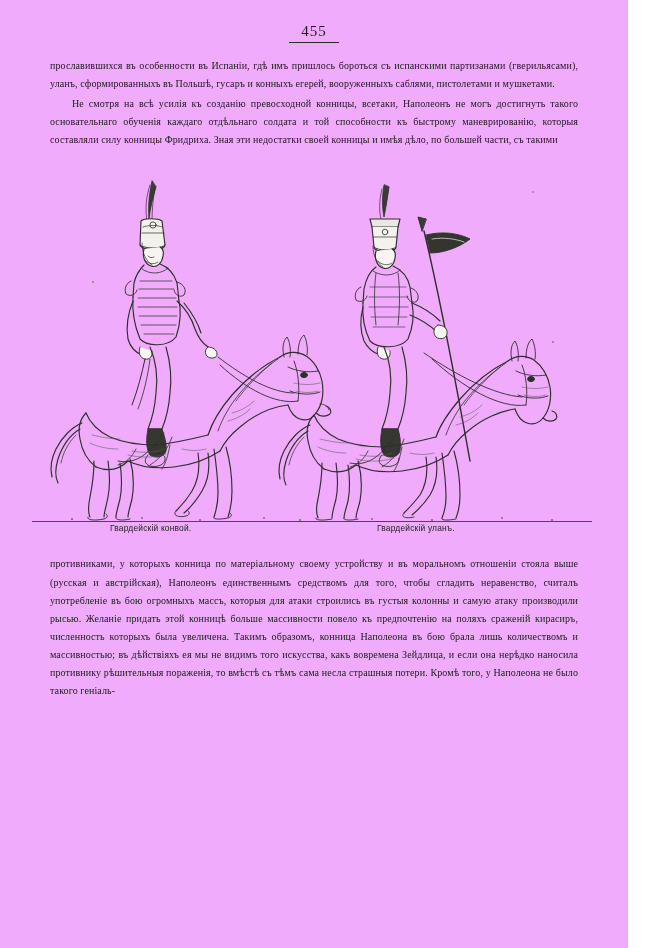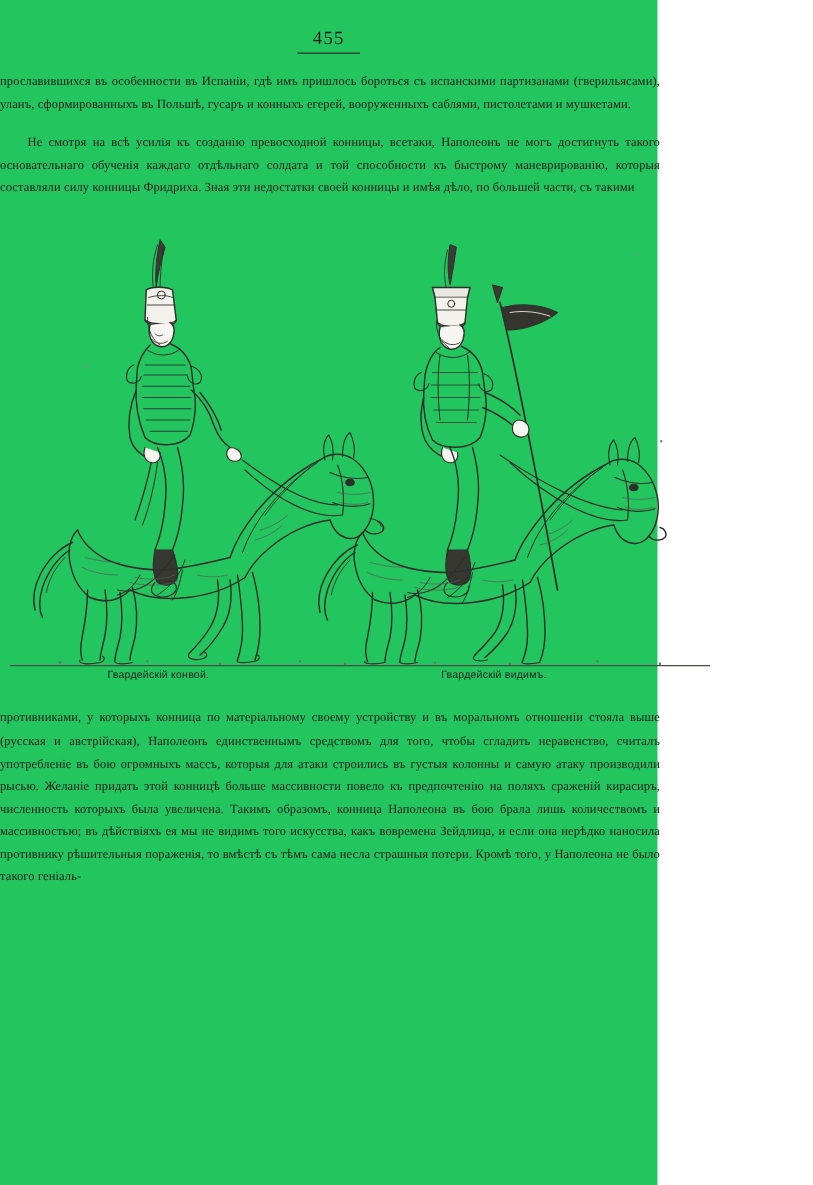--- a/index.html
+++ b/index.html
@@ -10,25 +10,25 @@
   body {
     width: 650px;
     height: 948px;
     overflow: hidden;
     font-family: "Liberation Serif", serif;
     color: #1a1a1a;
     position: relative;
   }
   .page {
     position: relative;
-    width: 526px;
+    width: 628px;
     height: 948px;
     box-sizing: border-box;
     padding: 0;
-    background: #22c55e;
+    background: #f0abfc;
   }
   .page-number-wrap {
     text-align: center;
     padding-top: 22px;
   }
   .page-number {
     display: inline-block;
     font-size: 15px;
     letter-spacing: 1px;
     border-bottom: 1.2px solid #2b2b2b;
@@ -104,21 +104,21 @@
 <body>
 
 <div class="page">
 
   <div class="page-number-wrap">
     <span class="page-number">455</span>
   </div>
 
   <div class="text-block top-text">
     <p><span>прославившихся въ особенности въ Испаніи, гдѣ имъ пришлось бороться съ испанскими партизанами (гверильясами), уланъ, сформированныхъ въ Польшѣ, гусаръ и конныхъ егерей, вооруженныхъ саблями, пистолетами и мушкетами.</span></p>
-    <p class="indent" style="margin-top:13px"><span>Не смотря на всѣ усилія къ созданію превосходной конницы, всетаки, Наполеонъ не могъ достигнуть такого основательнаго обученія каждаго отдѣльнаго солдата и той способности къ быстрому маневрированію, которыя составляли силу конницы Фридриха. Зная эти недостатки своей конницы и имѣя дѣло, по большей части, съ такими</span></p>
+    <p class="indent" style="margin-top:2px"><span>Не смотря на всѣ усилія къ созданію превосходной конницы, всетаки, Наполеонъ не могъ достигнуть такого основательнаго обученія каждаго отдѣльнаго солдата и той способности къ быстрому маневрированію, которыя составляли силу конницы Фридриха. Зная эти недостатки своей конницы и имѣя дѣло, по большей части, съ такими</span></p>
   </div>
 
   <div class="plate">
     <div class="plate-frame">
 
       <svg class="fig-svg" width="560" height="360" viewBox="0 0 560 360">
         <defs>
           <g id="hatch"></g>
         </defs>
 
@@ -364,21 +364,21 @@
         </g>
       </svg>
 
       <span class="speck" style="left:500px;top:30px;width:2px;height:2px;"></span>
       <span class="speck" style="left:60px;top:120px;width:1.5px;height:1.5px;"></span>
       <span class="speck" style="left:520px;top:180px;width:1.5px;height:1.5px;"></span>
     </div>
 
     <div class="captions">
       <span class="caption caption-left">Гвардейскій конвой.</span>
-      <span class="caption caption-right">Гвардейскій видимъ.</span>
+      <span class="caption caption-right">Гвардейскій уланъ.</span>
     </div>
   </div>
 
   <div class="text-block bottom-text">
     <p><span>противниками, у которыхъ конница по матеріальному своему устройству и въ моральномъ отношеніи стояла выше (русская и австрійская), Наполеонъ единственнымъ средствомъ для того, чтобы сгладить неравенство, считалъ употребленіе въ бою огромныхъ массъ, которыя для атаки строились въ густыя колонны и самую атаку производили рысью. Желаніе придать этой конницѣ больше массивности повело къ предпочтенію на поляхъ сраженій кирасиръ, численность которыхъ была увеличена. Такимъ образомъ, конница Наполеона въ бою брала лишь количествомъ и массивностью; въ дѣйствіяхъ ея мы не видимъ того искусства, какъ вовремена Зейдлица, и если она нерѣдко наносила противнику рѣшительныя пораженія, то вмѣстѣ съ тѣмъ сама несла страшныя потери. Кромѣ того, у Наполеона не было такого геніаль-</span></p>
   </div>
 
 </div>
 
 </body></html>

